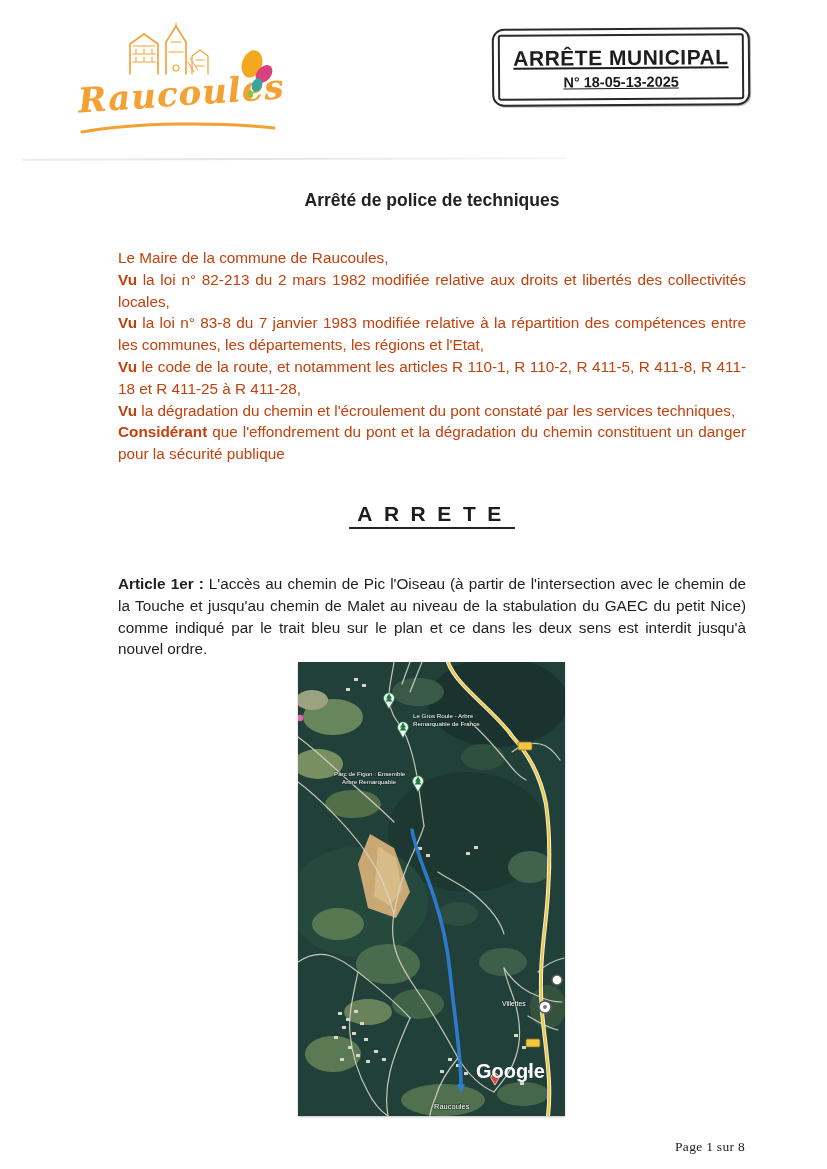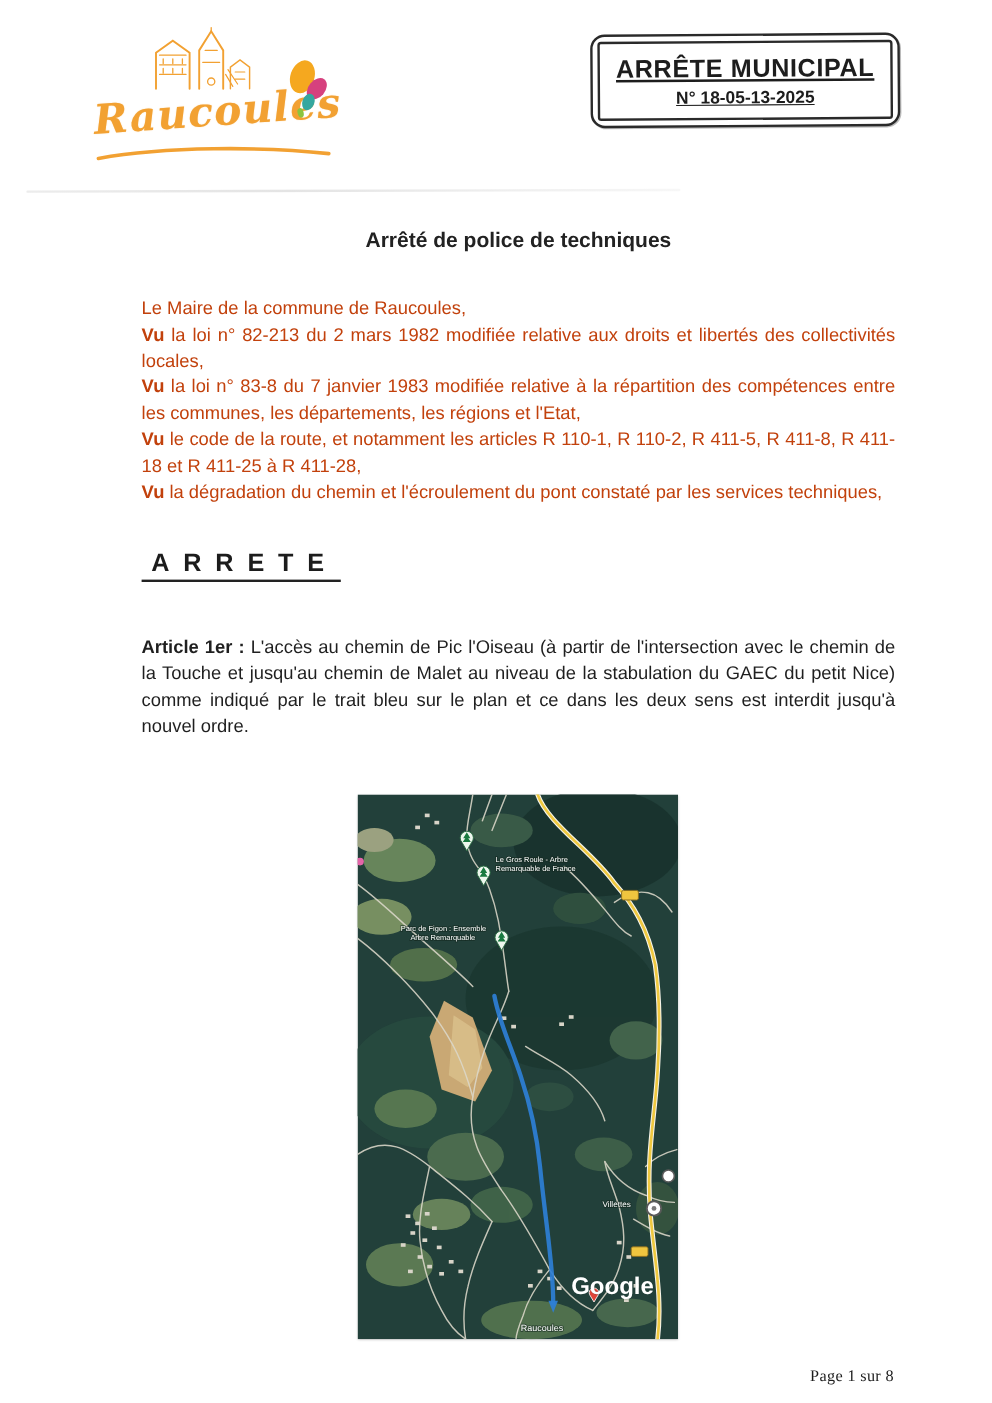--- a/index.html
+++ b/index.html
@@ -46,21 +46,21 @@
     transform:rotate(-0.15deg); border-radius:2px;
   }
 
   
   .content { position:absolute; left:118px; top:190px; width:628px; }
   .doc-title { text-align:center; font-size:17.5px; font-weight:bold; color:#222; }
   .body-text { margin-top:36px; font-size:15.3px; line-height:21.8px; color:#c2410c; }
   .body-text p { text-align:justify; }
   .b { font-weight:bold; }
 
-  .arrete-heading { text-align:left; margin-top:37px; }
+  .arrete-heading { text-align:center; margin-top:37px; }
   .arrete-heading span {
     display:inline-block; font-size:21px; font-weight:bold; letter-spacing:.55em;
     border-bottom:2px solid #222; padding:0 2px 1px 8px; color:#1c1c1c;
   }
   .article { margin-top:44px; font-size:15.3px; line-height:21.8px; text-align:justify; color:#1f1f1f; }
 
   
   .map-figure { position:absolute; left:298px; top:662px; width:267px; height:454px; box-shadow:0 1px 2px rgba(0,0,0,.25); }
   .map-figure svg { display:block; }
 
@@ -112,20 +112,21 @@
 
   <div class="content">
     <div class="doc-title">Arrêté de police de techniques</div>
 
     <div class="body-text">
       <p>Le Maire de la commune de Raucoules,</p>
       <p><span class="b">Vu</span><span> la loi n° 82-213 du 2 mars 1982 modifiée relative aux droits et libertés des collectivités locales,</span></p>
       <p><span class="b">Vu</span><span> la loi n° 83-8 du 7 janvier 1983 modifiée relative à la répartition des compétences entre les communes, les départements, les régions et l'Etat,</span></p>
       <p><span class="b">Vu</span><span> le code de la route, et notamment les articles R 110-1, R 110-2, R 411-5, R 411-8, R 411-18 et R 411-25 à R 411-28,</span></p>
       <p><span class="b">Vu</span><span> la dégradation du chemin et l'écroulement du pont constaté par les services techniques,</span></p>
+      <p><span class="b">Considérant</span><span> que l'effondrement du pont et la dégradation du chemin constituent un danger pour la sécurité publique</span></p>
     </div>
 
     <div class="arrete-heading">
       <span>ARRETE</span>
     </div>
 
     <p class="article">
       <span class="b">Article 1er :</span><span> L'accès au chemin de Pic l'Oiseau (à partir de l'intersection avec le chemin de la Touche et jusqu'au chemin de Malet au niveau de la stabulation du GAEC du petit Nice) comme indiqué par le trait bleu sur le plan et ce dans les deux sens est interdit jusqu'à nouvel ordre.</span>
     </p>
   </div>

